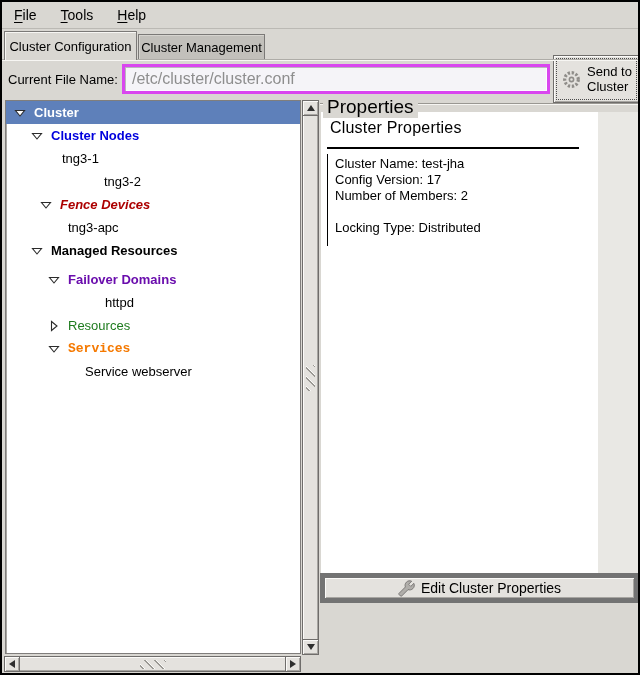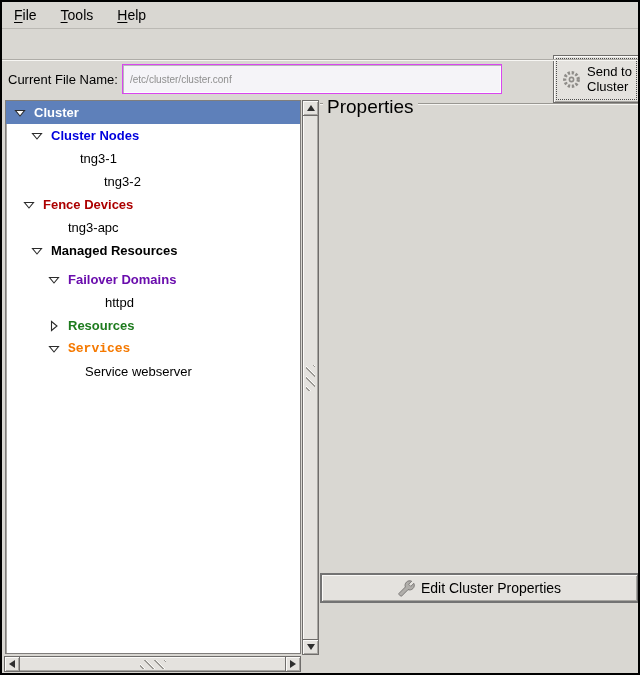--- a/index.html
+++ b/index.html
@@ -20,24 +20,24 @@
   .tab{position:absolute;font-size:13px;display:flex;align-items:center;justify-content:center;
     border:1px solid #7b7977;border-bottom:none;}
   .tab.active{left:2px;top:1px;width:133px;height:29px;background:#d9d7d2;
     box-shadow:inset 1px 1px 0 #f7f6f3;z-index:2;}
   .tab.inactive{left:136px;top:4px;width:127px;height:25px;background:#c2c0bb;
     box-shadow:inset 1px 1px 0 #d6d4cf;}
   #page-edge{position:absolute;left:0;top:57px;width:100%;height:2px;
     background:#f7f6f3;border-top:1px solid #aeaca7;z-index:1;}
   
   #file-label{position:absolute;left:6px;top:70px;font-size:13px;}
-  #file-entry{position:absolute;left:120px;top:62px;width:380px;height:30px;
-    background:#f5f4f8;border:1px solid #d946ef;
+  #file-entry{position:absolute;left:120px;top:62px;width:428px;height:30px;
+    background:#f5f4f8;border:3px solid #d946ef;
     box-shadow:inset 1px 1px 0 #b9b8bc, inset -1px -1px 0 #fdfdff;
-    font-size:10px;color:#8e8e8e;display:flex;align-items:center;padding-left:7px;
+    font-size:16px;color:#8e8e8e;display:flex;align-items:center;padding-left:7px;
     font-family:"Liberation Sans",sans-serif;}
   #send-btn{position:absolute;left:551px;top:53px;width:87px;height:48px;
     background:#e4e2de;border:1px solid #6f6d6b;
     box-shadow:inset 1px 1px 0 #fbfaf8, inset -1px -1px 0 #a7a5a1;
     outline:1px dotted #4a4a4a;outline-offset:-4px;
     display:flex;align-items:center;justify-content:center;gap:5px;cursor:default;}
   #send-btn .txt{font-size:13px;line-height:15px;text-align:left;}
   
   #tree{position:absolute;left:3px;top:98px;width:296px;height:554px;
     background:#fff;border:1px solid #807e7c;
@@ -77,36 +77,40 @@
     background:#d9d7d2;padding:0 4px;z-index:2;}
   #doc{position:absolute;left:319px;top:110px;width:318px;height:461px;background:#e9e8e4;}
   #doc-white{position:absolute;left:0;top:0;width:277px;height:461px;background:#fff;
     padding:7px 0 0 9px;}
   #doc-title{font-size:16px;letter-spacing:.2px;}
   #doc-hr{margin-top:10px;margin-left:-3px;width:252px;height:0;border-top:2px solid #000;}
   #prop-block{margin-top:5px;margin-left:-3px;border-left:1px solid #000;
     padding:2px 0 10px 7px;font-size:13px;line-height:16px;}
   
   #edit-btn{position:absolute;left:318px;top:571px;width:319px;height:30px;
-    background:#e4e2de;border:2px solid #737373;
+    background:#e4e2de;border:5px solid #737373;
     box-shadow:inset 1px 1px 0 #fbfaf8, inset -1px -1px 0 #a7a5a1;
     display:flex;align-items:center;justify-content:center;gap:6px;
     font-size:14px;cursor:default;}
 </style>
 </head>
 <body>
 
 <div id="window">
 
   <div id="menubar">
     <span class="menu-item"><u>F</u><span>ile</span></span>
     <span class="menu-item"><u>T</u><span>ools</span></span>
     <span class="menu-item"><u>H</u><span>elp</span></span>
   </div>
 
+  <div id="tabrow">
+    <div class="tab active">Cluster Configuration</div>
+    <div class="tab inactive">Cluster Management</div>
+  </div>
   <div id="page-edge"></div>
 
   <div id="file-label">Current File Name:</div>
   <div id="file-entry">/etc/cluster/cluster.conf</div>
 
   <div id="send-btn">
     <span style="display:inline-flex;">
       <svg width="21" height="21" viewBox="0 0 21 21">
         <circle cx="10.5" cy="10.5" r="6.8" fill="none" stroke="#8f8d89" stroke-width="3.2" stroke-dasharray="2.3 1.7"></circle>
         <circle cx="10.5" cy="10.5" r="2.1" fill="none" stroke="#8f8d89" stroke-width="1.6"></circle>
@@ -128,29 +132,29 @@
         <span class="tree-label" style="color: rgb(255, 255, 255); font-weight: bold;">Cluster</span>
       </div>
       <div class="tree-row" style="padding-left: 25px;">
         <span class="expander">
           <svg width="12" height="12" viewBox="0 0 12 12">
             <polygon points="1.5,3.5 10.5,3.5 6,9" fill="#ffffff" stroke="#2b2b2b" stroke-width="1.1"></polygon>
           </svg>
         </span>
         <span class="tree-label" style="color: rgb(0, 0, 221); font-weight: bold;">Cluster Nodes</span>
       </div>
-      <div class="tree-row" style="padding-left: 54px;">
+      <div class="tree-row" style="padding-left: 36px;">
         <span class="expander"></span>
         <span class="tree-label" style="color: rgb(0, 0, 0);">tng3-1</span>
       </div>
       <div class="tree-row" style="padding-left: 42px; gap: 36px;">
         <span class="expander"></span>
         <span class="tree-label" style="color: rgb(0, 0, 0);">tng3-2</span>
       </div>
-      <div class="tree-row" style="padding-left: 17px;">
+      <div class="tree-row" style="padding-left: 34px; font-style: italic;">
         <span class="expander">
           <svg width="12" height="12" viewBox="0 0 12 12">
             <polygon points="1.5,3.5 10.5,3.5 6,9" fill="#ffffff" stroke="#2b2b2b" stroke-width="1.1"></polygon>
           </svg>
         </span>
         <span class="tree-label" style="color: rgb(172, 0, 0); font-weight: bold;">Fence Devices</span>
       </div>
       <div class="tree-row" style="padding-left: 42px;">
         <span class="expander"></span>
         <span class="tree-label" style="color: rgb(0, 0, 0);">tng3-apc</span>
@@ -174,21 +178,21 @@
       <div class="tree-row" style="padding-left: 79px;">
         <span class="expander"></span>
         <span class="tree-label" style="color: rgb(0, 0, 0);">httpd</span>
       </div>
       <div class="tree-row" style="padding-left: 42px;">
         <span class="expander">
           <svg width="12" height="12" viewBox="0 0 12 12">
             <polygon points="3.5,1.5 3.5,10.5 9,6" fill="#ffffff" stroke="#2b2b2b" stroke-width="1.1"></polygon>
           </svg>
         </span>
-        <span class="tree-label" style="color: rgb(30, 123, 30); font-weight: bold;">Resources</span>
+        <span class="tree-label" style="color: rgb(30, 123, 30); font-weight: normal;">Resources</span>
       </div>
       <div class="tree-row" style="padding-left: 42px;">
         <span class="expander">
           <svg width="12" height="12" viewBox="0 0 12 12">
             <polygon points="1.5,3.5 10.5,3.5 6,9" fill="#ffffff" stroke="#2b2b2b" stroke-width="1.1"></polygon>
           </svg>
         </span>
         <span class="tree-label" style="color: rgb(245, 121, 0); font-weight: bold; font-family: Liberation Mono, monospace;">Services</span>
       </div>
       <div class="tree-row" style="padding-left: 59px;">
@@ -216,20 +220,33 @@
     <div class="slider">
         <span class="grip-h"></span>
       </div>
     <div class="sb-btn">
         <span class="tri right"></span>
       </div>
   </div>
 
   <div id="prop-groove"></div>
   <div id="prop-frame-label">Properties</div>
+  <div id="doc">
+    <div id="doc-white">
+      <div id="doc-title">Cluster Properties</div>
+      <div id="doc-hr"></div>
+      <div id="prop-block">
+          <div>Cluster Name: test-jha</div>
+          <div>Config Version: 17</div>
+          <div>Number of Members: 2</div>
+          <div>&nbsp;</div>
+          <div>Locking Type: Distributed</div>
+        </div>
+    </div>
+  </div>
 
   <div id="edit-btn">
     <span style="display:inline-flex;">
       <svg width="17" height="17" viewBox="0 0 24 24">
         <path d="M22.7 19l-9.1-9.1c.9-2.3.4-5-1.5-6.9-2-2-5-2.4-7.4-1.3L9 6 6 9 1.6 4.7C.4 7.1.9 10.1 2.9 12.1c1.9 1.9 4.6 2.4 6.9 1.5l9.1 9.1c.4.4 1 .4 1.4 0l2.3-2.3c.5-.4.5-1.1.1-1.4z" fill="#b0aeaa" stroke="#6f6d6b" stroke-width="1.2" transform="scale(-1,1) translate(-24,0)"></path>
       </svg>
     </span>
     <span>Edit Cluster Properties</span>
   </div>
 

